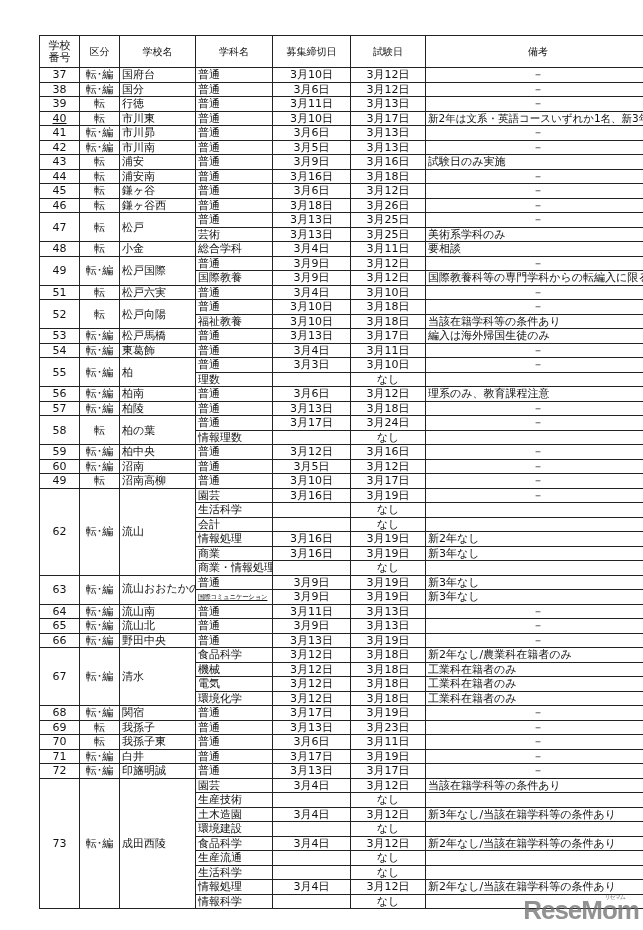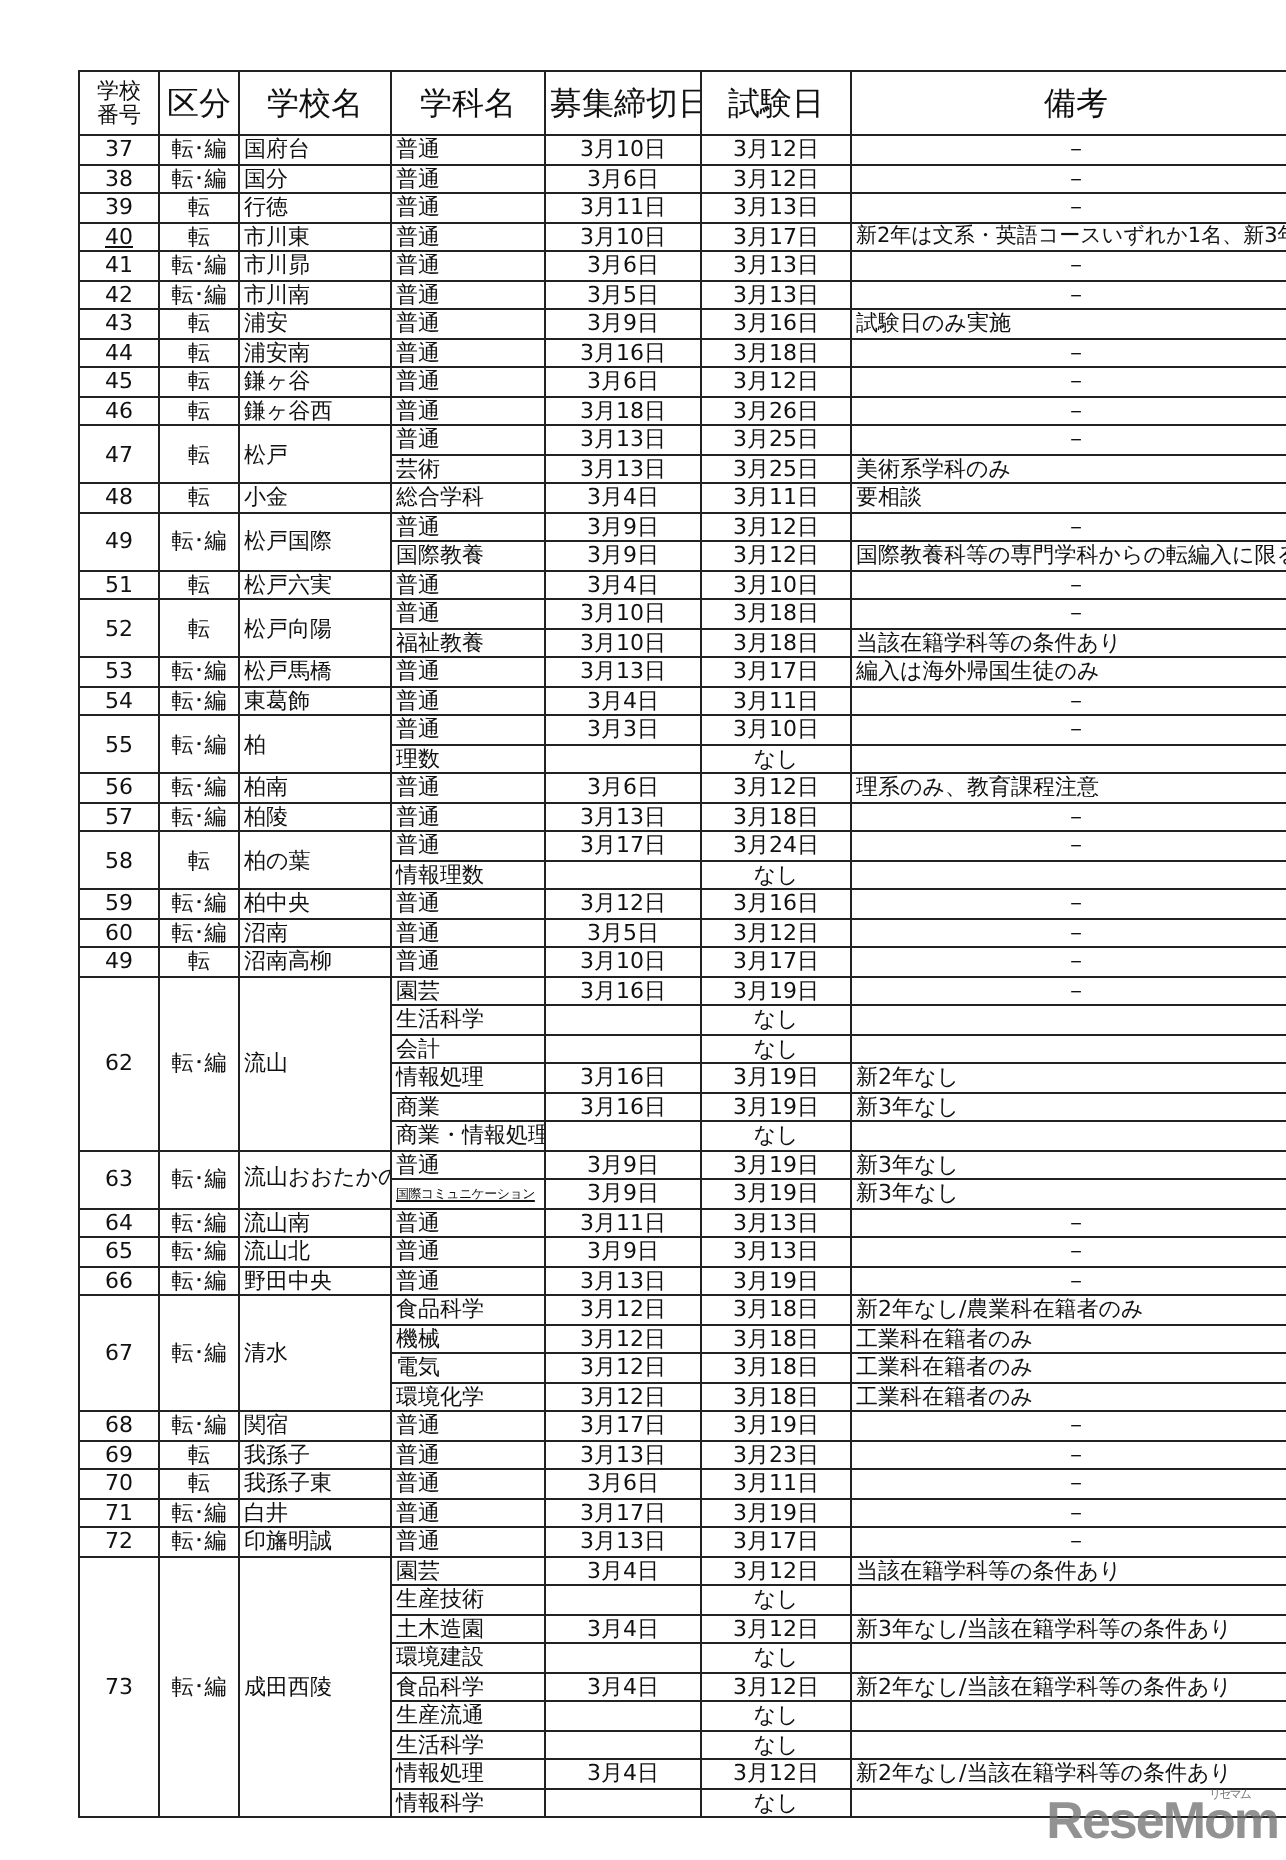--- a/index.html
+++ b/index.html
@@ -15,21 +15,21 @@
     margin-left: 28px;
   }
   table.grid td, table.grid th {
     border: 1px solid #222;
     padding: 0 2px;
     height: 13.5px;
     white-space: nowrap;
     overflow: hidden;
     font-weight: normal;
   }
-  table.grid th { height: 31px; font-size: 16px; text-align: center; line-height: 1.1; }
+  table.grid th { height: 31px; font-size: 10px; text-align: center; line-height: 1.1; }
   table.grid th.no { font-size: 11px; line-height: 1.05; }
   .c { text-align: center; }
   .l { text-align: left; }
   td.tall { height: 28px; text-decoration: underline; }
   .remark2 { white-space: normal; line-height: 1.15; font-size: 10.5px; }
   .tiny { font-size: 6.5px; letter-spacing: -0.3px; text-decoration: underline; }
   .wrap { white-space: normal; line-height: 1.1; }
   .watermark {
     position: absolute; right: 4px; bottom: 4px;
     font-family: Liberation Sans, sans-serif; font-weight: bold;

